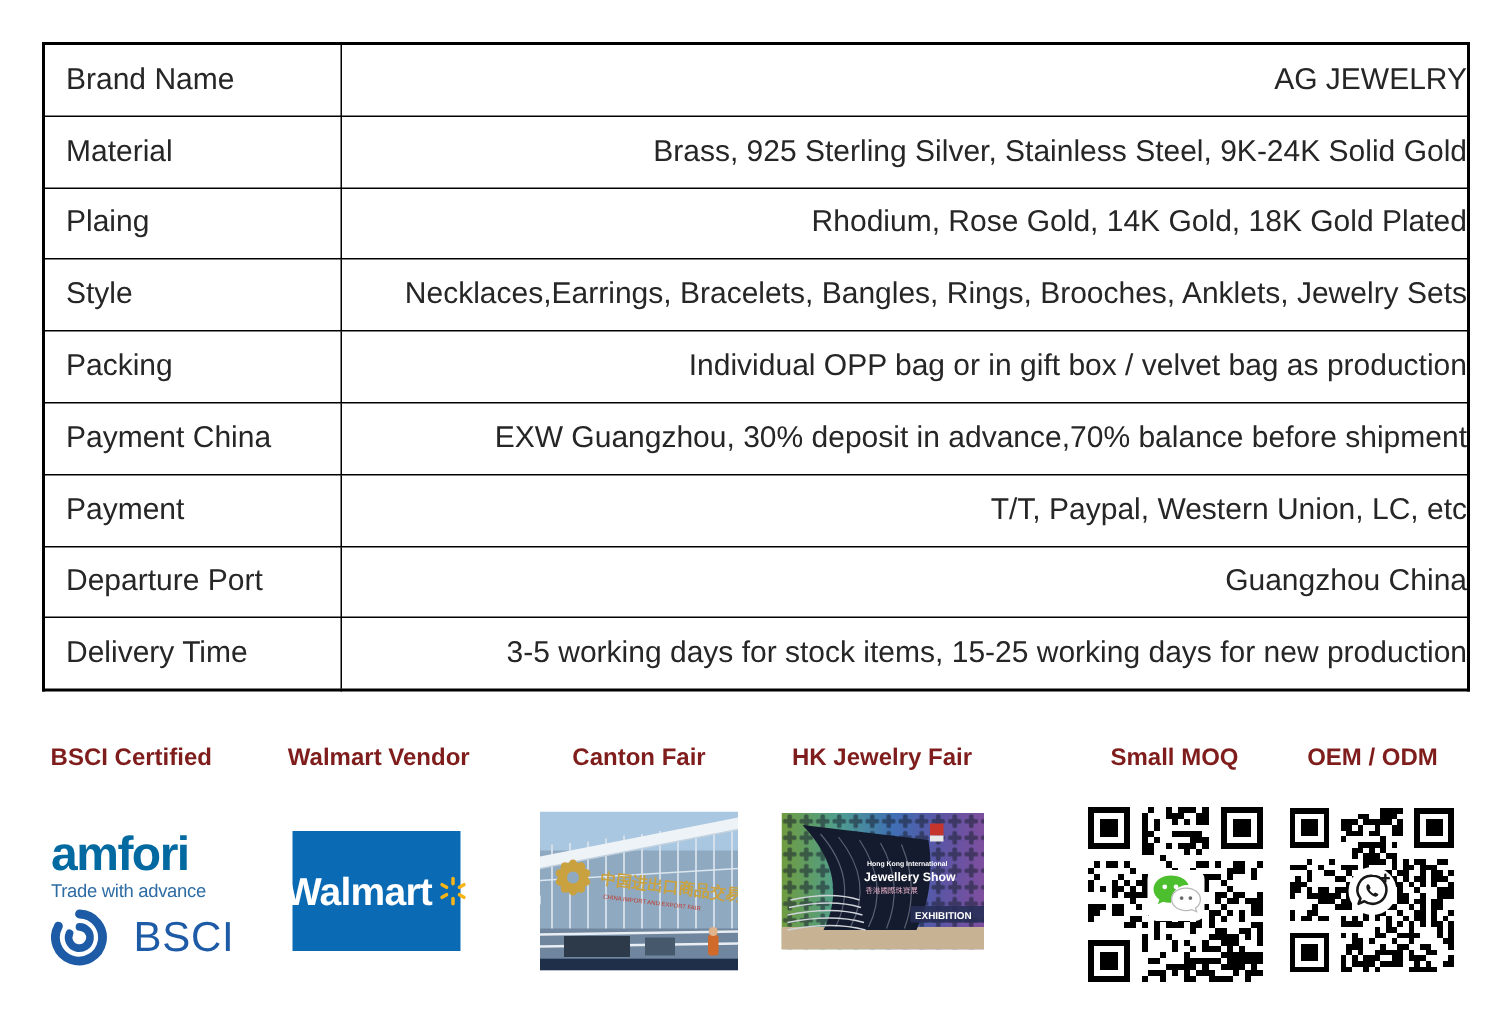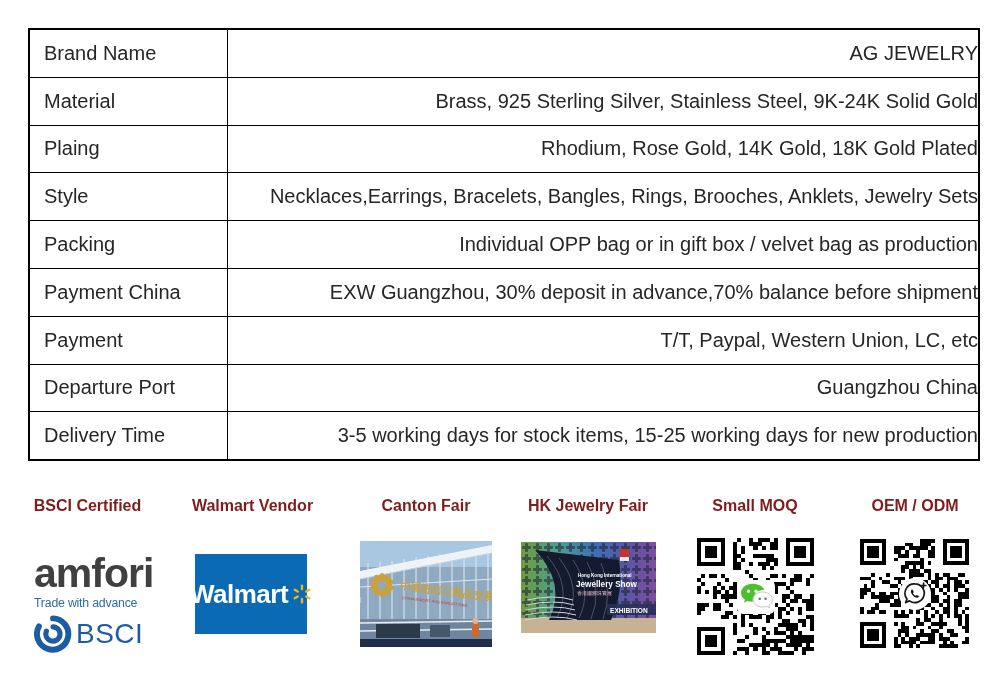--- a/index.html
+++ b/index.html
@@ -14,27 +14,27 @@
   .spec-table td{height:46.8px;font-size:20px;color:#262626;vertical-align:middle;
                  white-space:nowrap;overflow:hidden;}
   .spec-table td.lbl{width:183px;padding:0 0 0 14px;}
   .spec-table td.val{padding:0 0 0 31px;text-align:right;}
 
   
   .badge{position:absolute;top:497px;text-align:center;}
   .badge-label{font-size:16px;font-weight:700;color:#7f1d1d;white-space:nowrap;}
   #b1{left:20px;width:135px;}  #b2{left:185px;width:135px;}
   #b3{left:356px;width:140px;} #b4{left:518px;width:140px;}
-  #b5{left:690px;width:130px;} #b6{left:850px;width:130px;}
+  #b5{left:718px;width:130px;} #b6{left:850px;width:130px;}
 
   
   .amfori{position:absolute;left:14px;top:56px;width:108px;text-align:left;}
-  .amfori-word{font-size:41px;font-weight:700;color:#404040;letter-spacing:-1px;line-height:1;}
+  .amfori-word{font-size:32px;font-weight:700;color:#0369a1;letter-spacing:-1px;line-height:1;}
   .amfori-tag{font-size:12.3px;color:#2e6ca4;margin-top:2px;white-space:nowrap;letter-spacing:-0.2px;}
-  .amfori-row{display:flex;align-items:center;gap:4px;margin-top:5px;}
+  .amfori-row{display:flex;align-items:center;gap:17px;margin-top:5px;}
   .amfori-cert{font-size:28px;color:#1e5ba6;letter-spacing:0.5px;font-weight:400;line-height:1;}
 
   
   .walmart-box{position:absolute;left:10px;top:57px;width:112px;height:80px;background:#0a6ab4;
                display:flex;align-items:center;justify-content:center;gap:4px;}
   .walmart-word{color:#fff;font-size:26px;font-weight:700;letter-spacing:-0.5px;}
 
   
   .canton-img{position:absolute;left:4px;top:44px;width:132px;height:106px;}
   .hk-img{position:absolute;left:3px;top:45px;width:135px;height:91px;}

